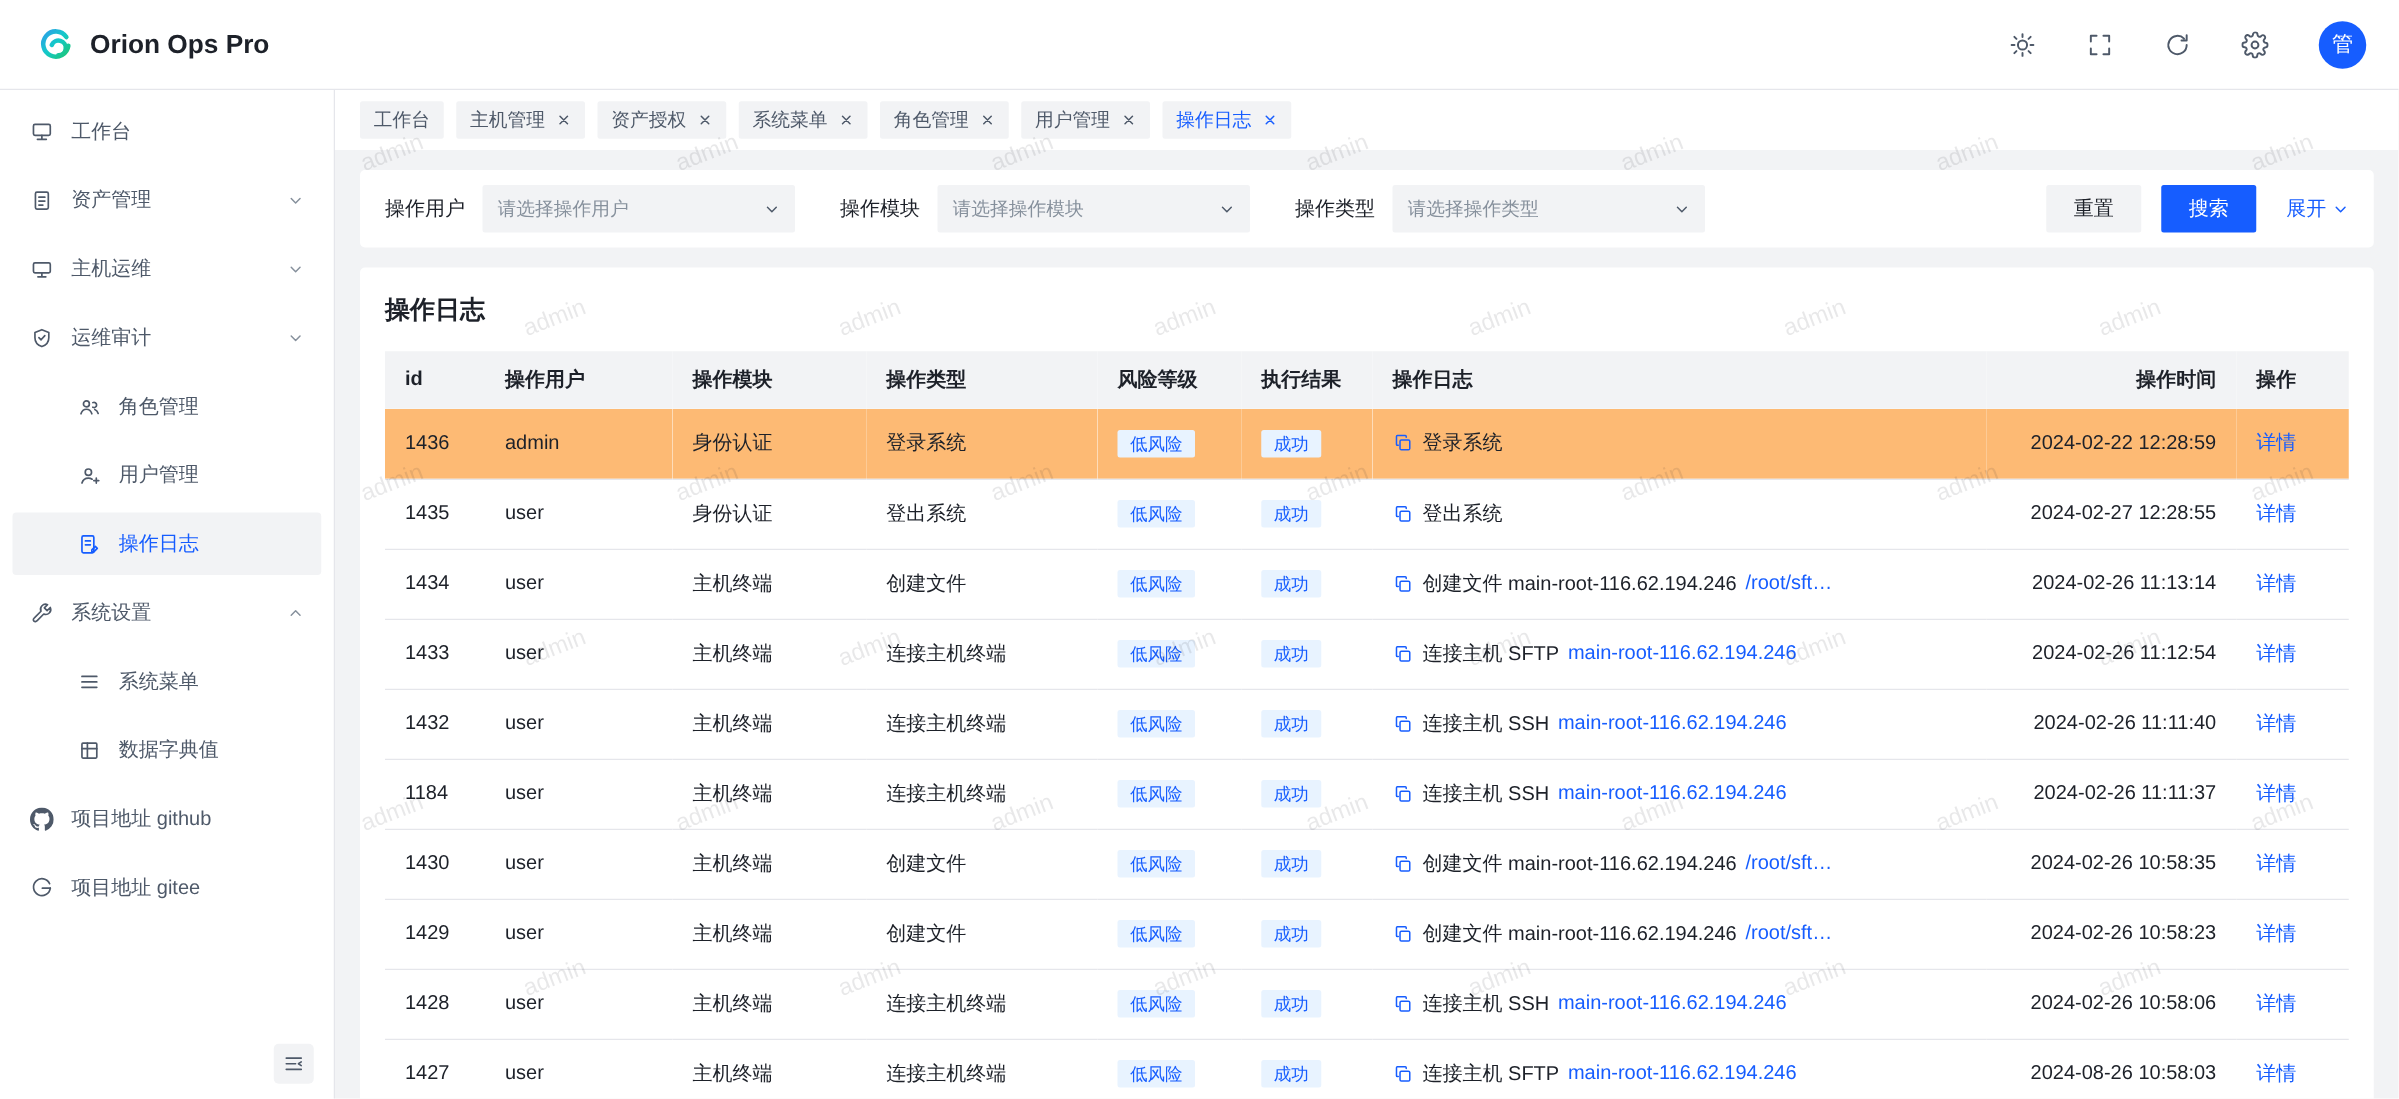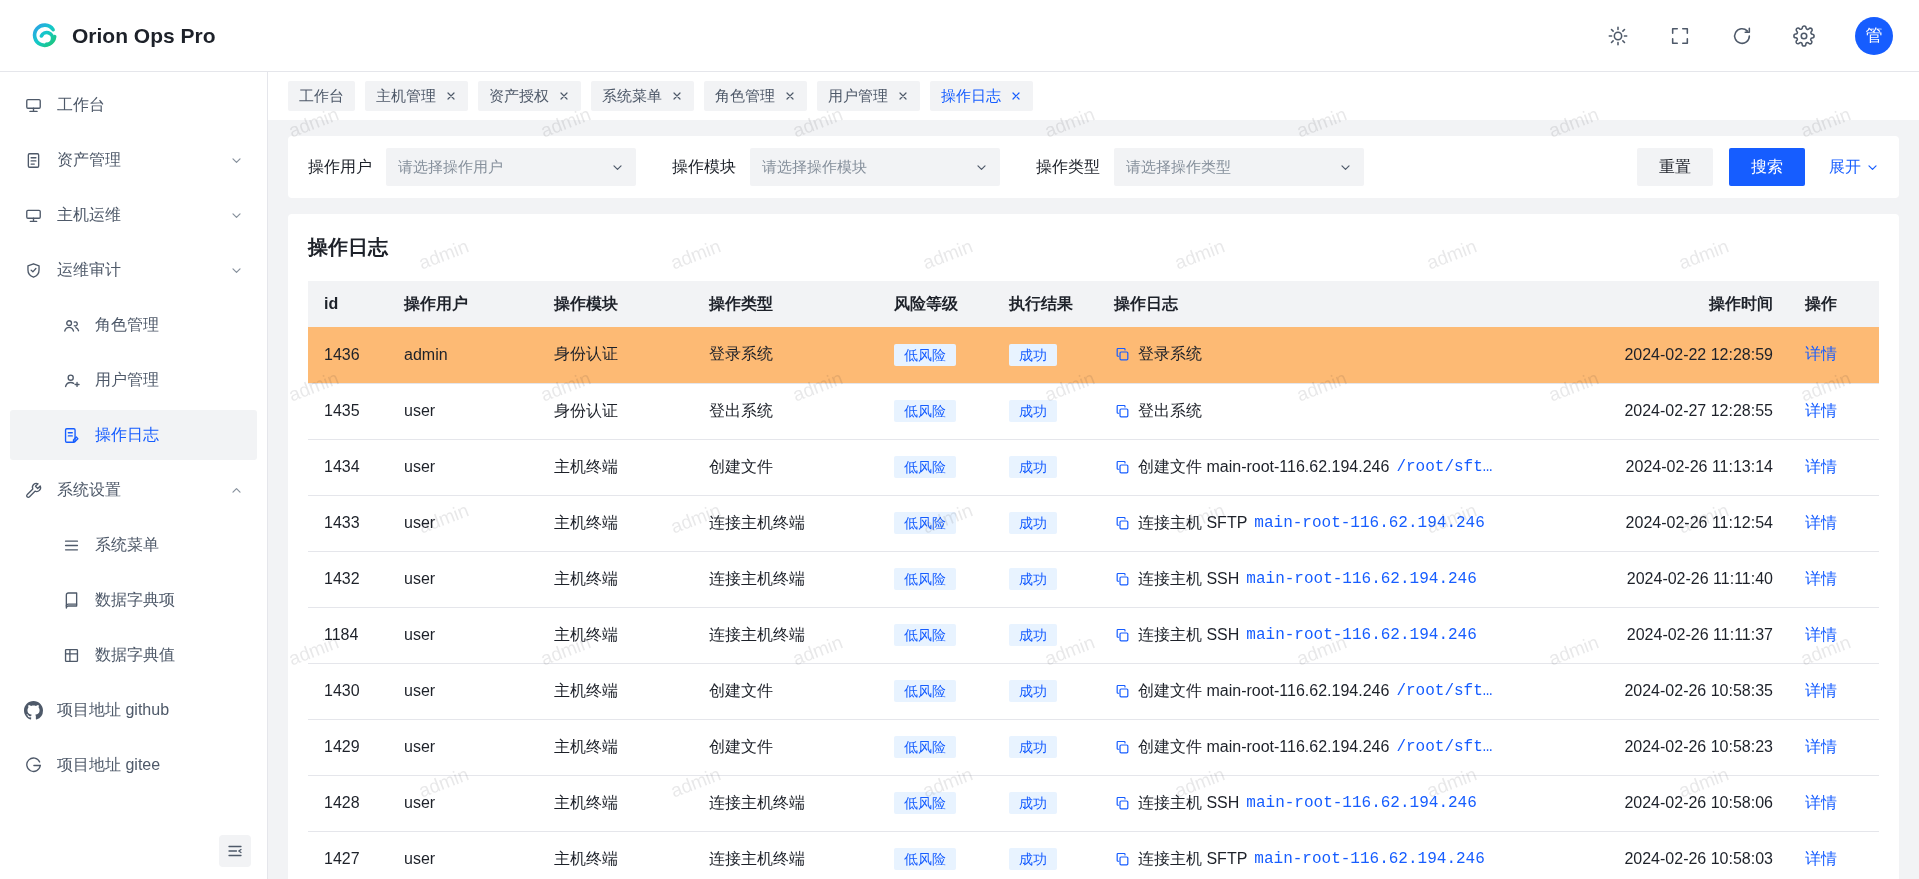--- a/index.html
+++ b/index.html
@@ -89,21 +89,21 @@
   .log-table th:nth-child(8){ width:200px; }
   .log-table th:nth-child(9){ width:90px; }
   .log-table th:nth-child(8), .log-table td:nth-child(8) { text-align:right; }
   .log-table tbody tr:first-child { background:#fdba74; }
   .badge { display:inline-block; padding:4px 10px; line-height:1; font-size:14px;
     color:var(--primary); background:var(--primary-bg); border-radius:2px; }
   .log-wrap { display:flex; align-items:center; gap:7px; min-width:0; }
   .icon.cp { width:17px; height:17px; color:var(--primary); flex:none; }
   .log-text { white-space:nowrap; overflow:hidden; text-overflow:ellipsis; flex:0 1 auto; }
   .log-link { color:var(--primary); cursor:pointer; white-space:nowrap;
-    overflow:hidden; text-overflow:ellipsis;font-family:Liberation Mono, monospace; }
+    overflow:hidden; text-overflow:ellipsis; }
   .detail-link { color:var(--primary); cursor:pointer; }
 
   
   .icon { display:inline-flex; }
   .icon svg { width:100%; height:100%; display:block; }
   .watermark-layer { position:fixed; left:268px; top:72px; right:0; bottom:0;
     pointer-events:none; overflow:hidden; z-index:10; }
   .wm { position:absolute; transform:rotate(-21deg); color:rgba(29,33,41,0.10);
     font-size:19px; white-space:nowrap; }
 </style>
@@ -255,29 +255,20 @@
             <span class="icon">
               <svg viewBox="0 0 24 24" fill="none" stroke="currentColor" stroke-width="1.7" stroke-linecap="round" stroke-linejoin="round">
                 <path d="M4.5 6.5h15M4.5 12h15M4.5 17.5h15"></path>
               </svg>
             </span>
             <span class="side-label">系统菜单</span>
           </div>
           <div class="side-item child">
             <span class="icon">
               <svg viewBox="0 0 24 24" fill="none" stroke="currentColor" stroke-width="1.7" stroke-linecap="round" stroke-linejoin="round">
-                <path d="M5.5 5A2.5 2.5 0 0 1 8 2.5h10.5V19H8A2.5 2.5 0 0 0 5.5 21.5z"></path>
-                <path d="M5.5 19A2.5 2.5 0 0 1 8 16.5h10.5"></path>
-              </svg>
-            </span>
-            <span class="side-label">数据字典项</span>
-          </div>
-          <div class="side-item child">
-            <span class="icon">
-              <svg viewBox="0 0 24 24" fill="none" stroke="currentColor" stroke-width="1.7" stroke-linecap="round" stroke-linejoin="round">
                 <rect x="4.5" y="4.5" width="15" height="15" rx="1"></rect>
                 <path d="M4.5 10h15M10 4.5v15"></path>
               </svg>
             </span>
             <span class="side-label">数据字典值</span>
           </div>
           <div class="side-item">
             <span class="icon">
               <svg viewBox="0 0 16 16">
                 <path fill="currentColor" d="M8 0C3.58 0 0 3.58 0 8c0 3.54 2.29 6.53 5.47 7.59.4.07.55-.17.55-.38 0-.19-.01-.82-.01-1.49-2.01.37-2.53-.49-2.69-.94-.09-.23-.48-.94-.82-1.13-.28-.15-.68-.52-.01-.53.63-.01 1.08.58 1.23.82.72 1.21 1.87.87 2.33.66.07-.52.28-.87.51-1.07-1.78-.2-3.64-.89-3.64-3.95 0-.87.31-1.59.82-2.15-.08-.2-.36-1.02.08-2.12 0 0 .67-.21 2.2.82.64-.18 1.32-.27 2-.27s1.36.09 2 .27c1.53-1.04 2.2-.82 2.2-.82.44 1.1.16 1.92.08 2.12.51.56.82 1.27.82 2.15 0 3.07-1.87 3.75-3.65 3.95.29.25.54.73.54 1.48 0 1.07-.01 1.93-.01 2.2 0 .21.15.46.55.38A8.01 8.01 0 0 0 16 8c0-4.42-3.58-8-8-8z"></path>
@@ -632,21 +623,21 @@
                       <span class="icon cp">
                         <svg viewBox="0 0 24 24" fill="none" stroke="currentColor" stroke-width="1.7" stroke-linecap="round" stroke-linejoin="round">
                           <rect x="8.5" y="8.5" width="11" height="11" rx="1.5"></rect>
                           <path d="M15.5 5.5v-1a1 1 0 0 0-1-1h-9a1 1 0 0 0-1 1v9a1 1 0 0 0 1 1h1"></path>
                         </svg>
                       </span>
                       <span class="log-text">连接主机 SFTP </span>
                       <span class="log-link">main-root-116.62.194.246</span>
                     </div>
                   </td>
-                  <td><span>2024-02-26 10:58:03</span></td>
+                  <td><span>2024-08-26 10:58:03</span></td>
                   <td><span class="detail-link">详情</span></td>
                 </tr>
               </tbody>
           </table>
         </section>
 
       </div>
     </main>
   </div>
 

